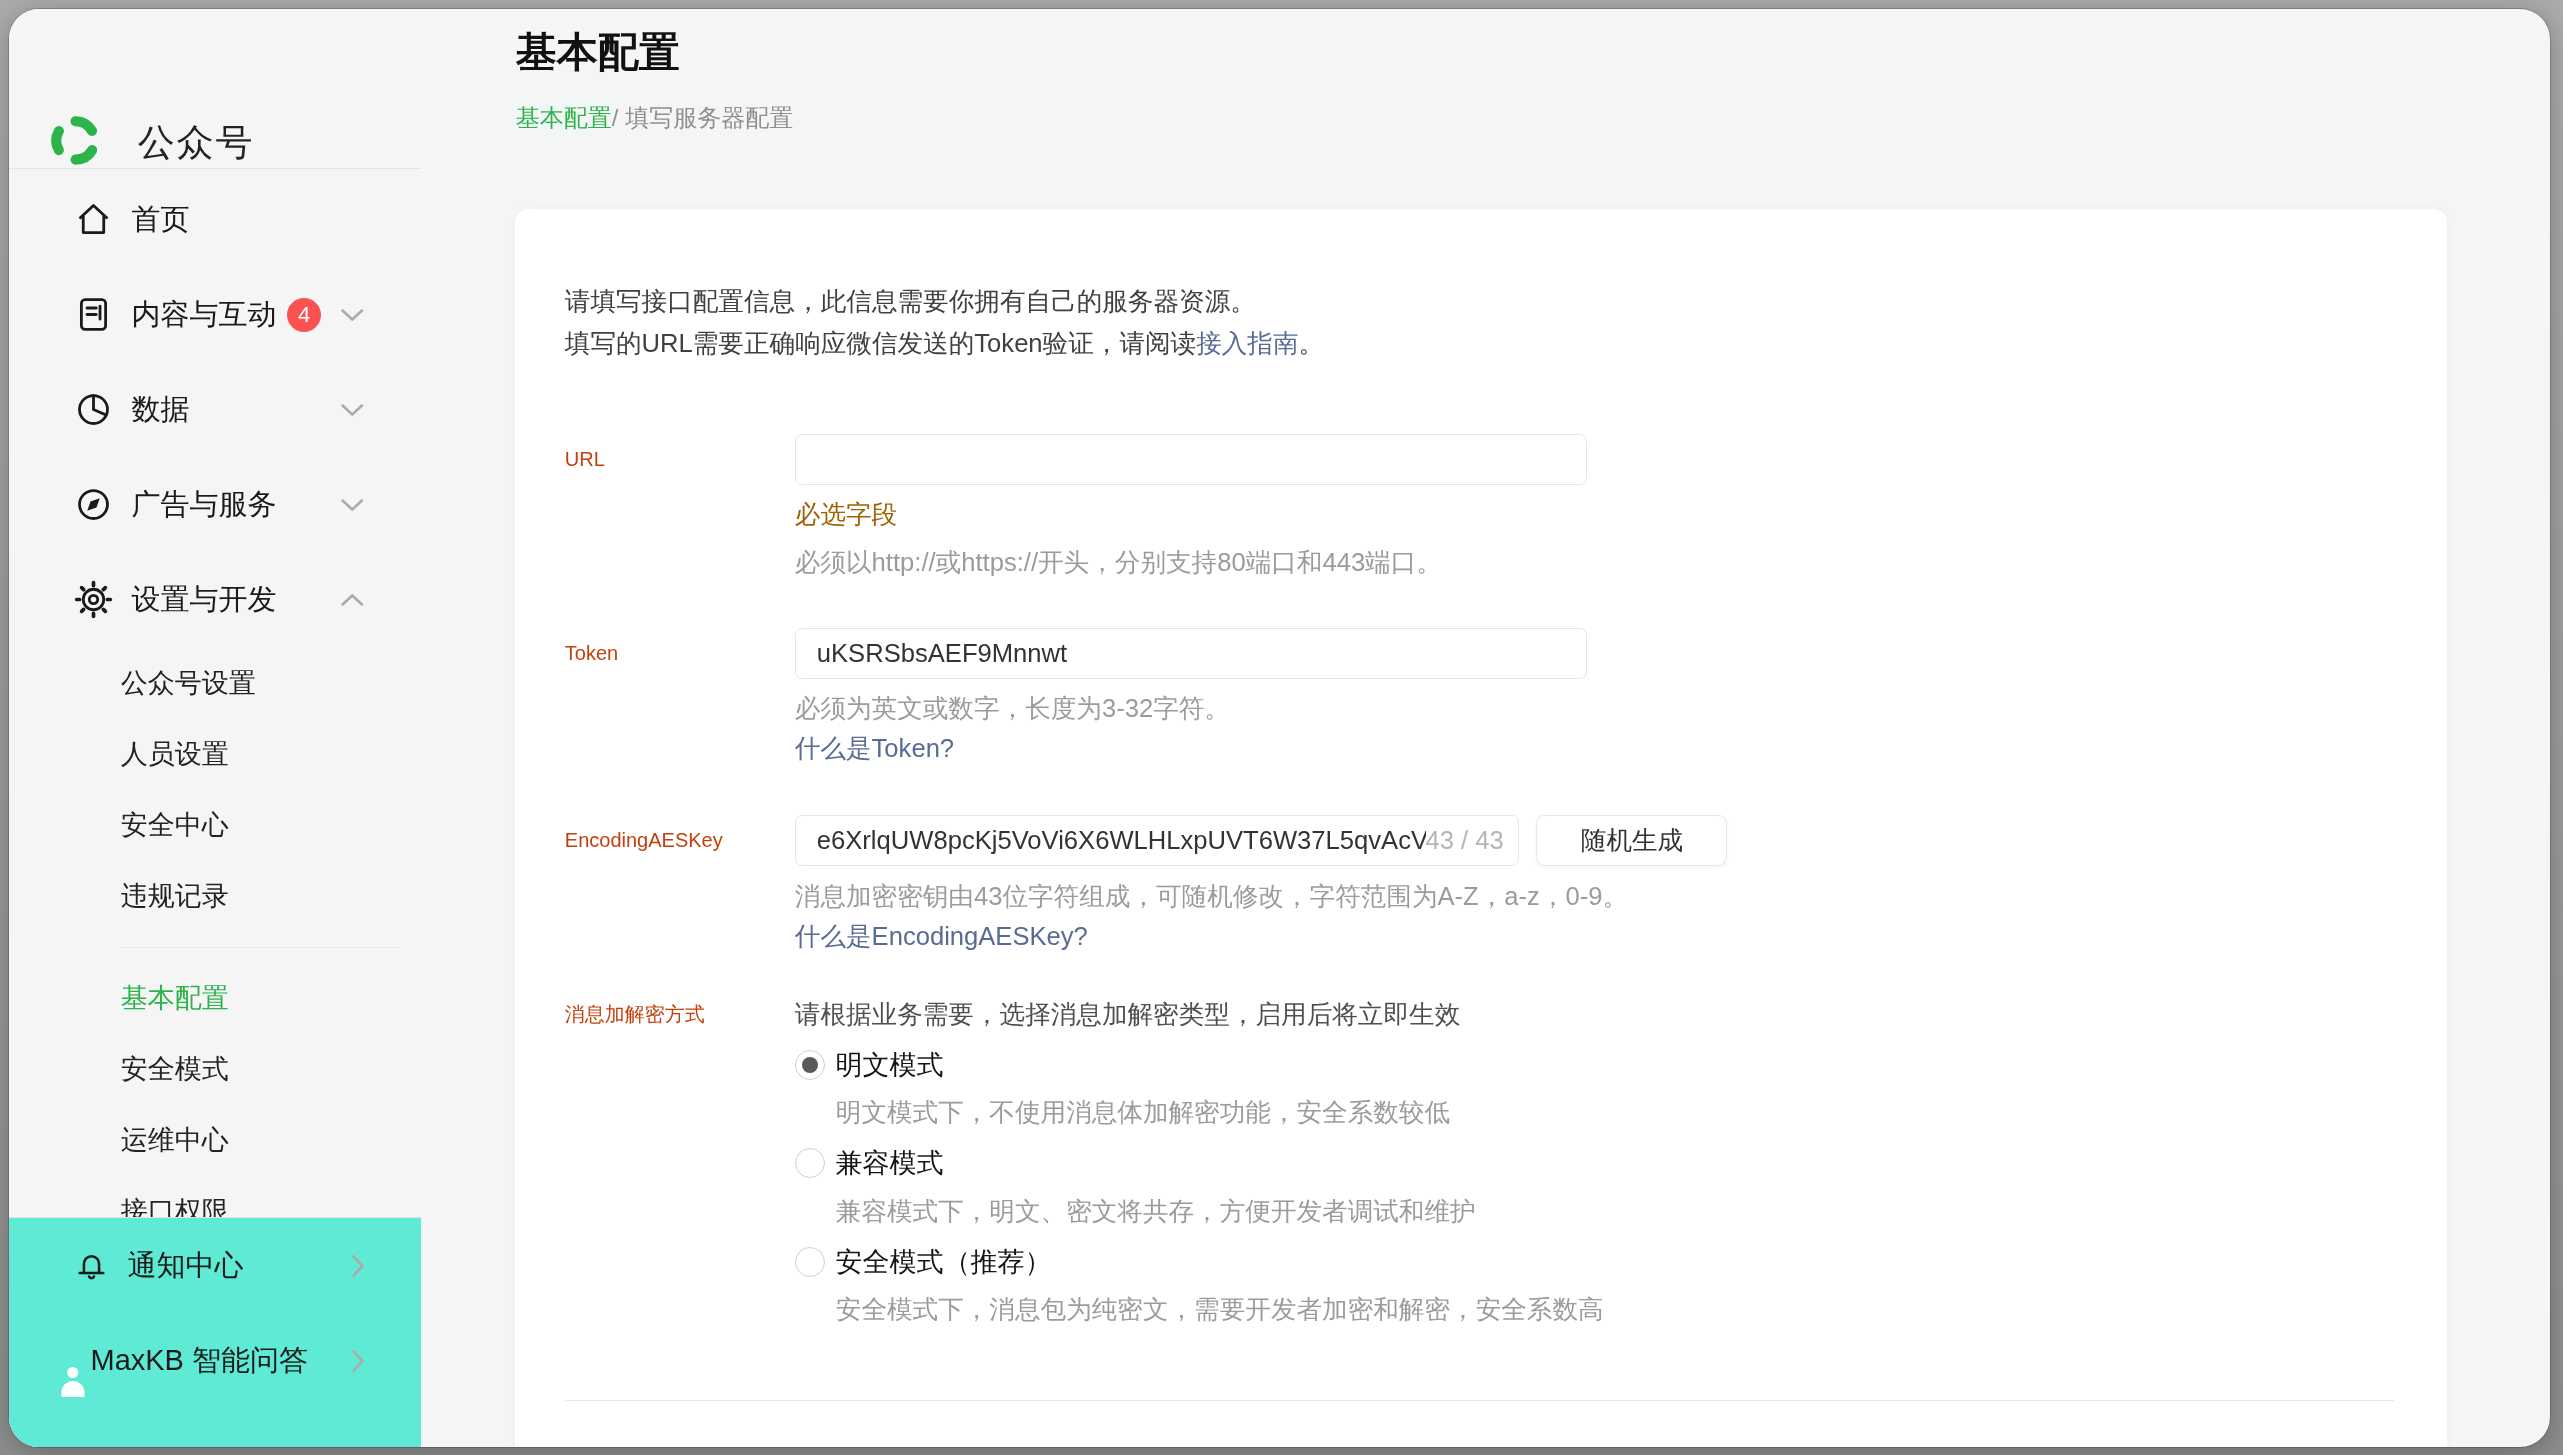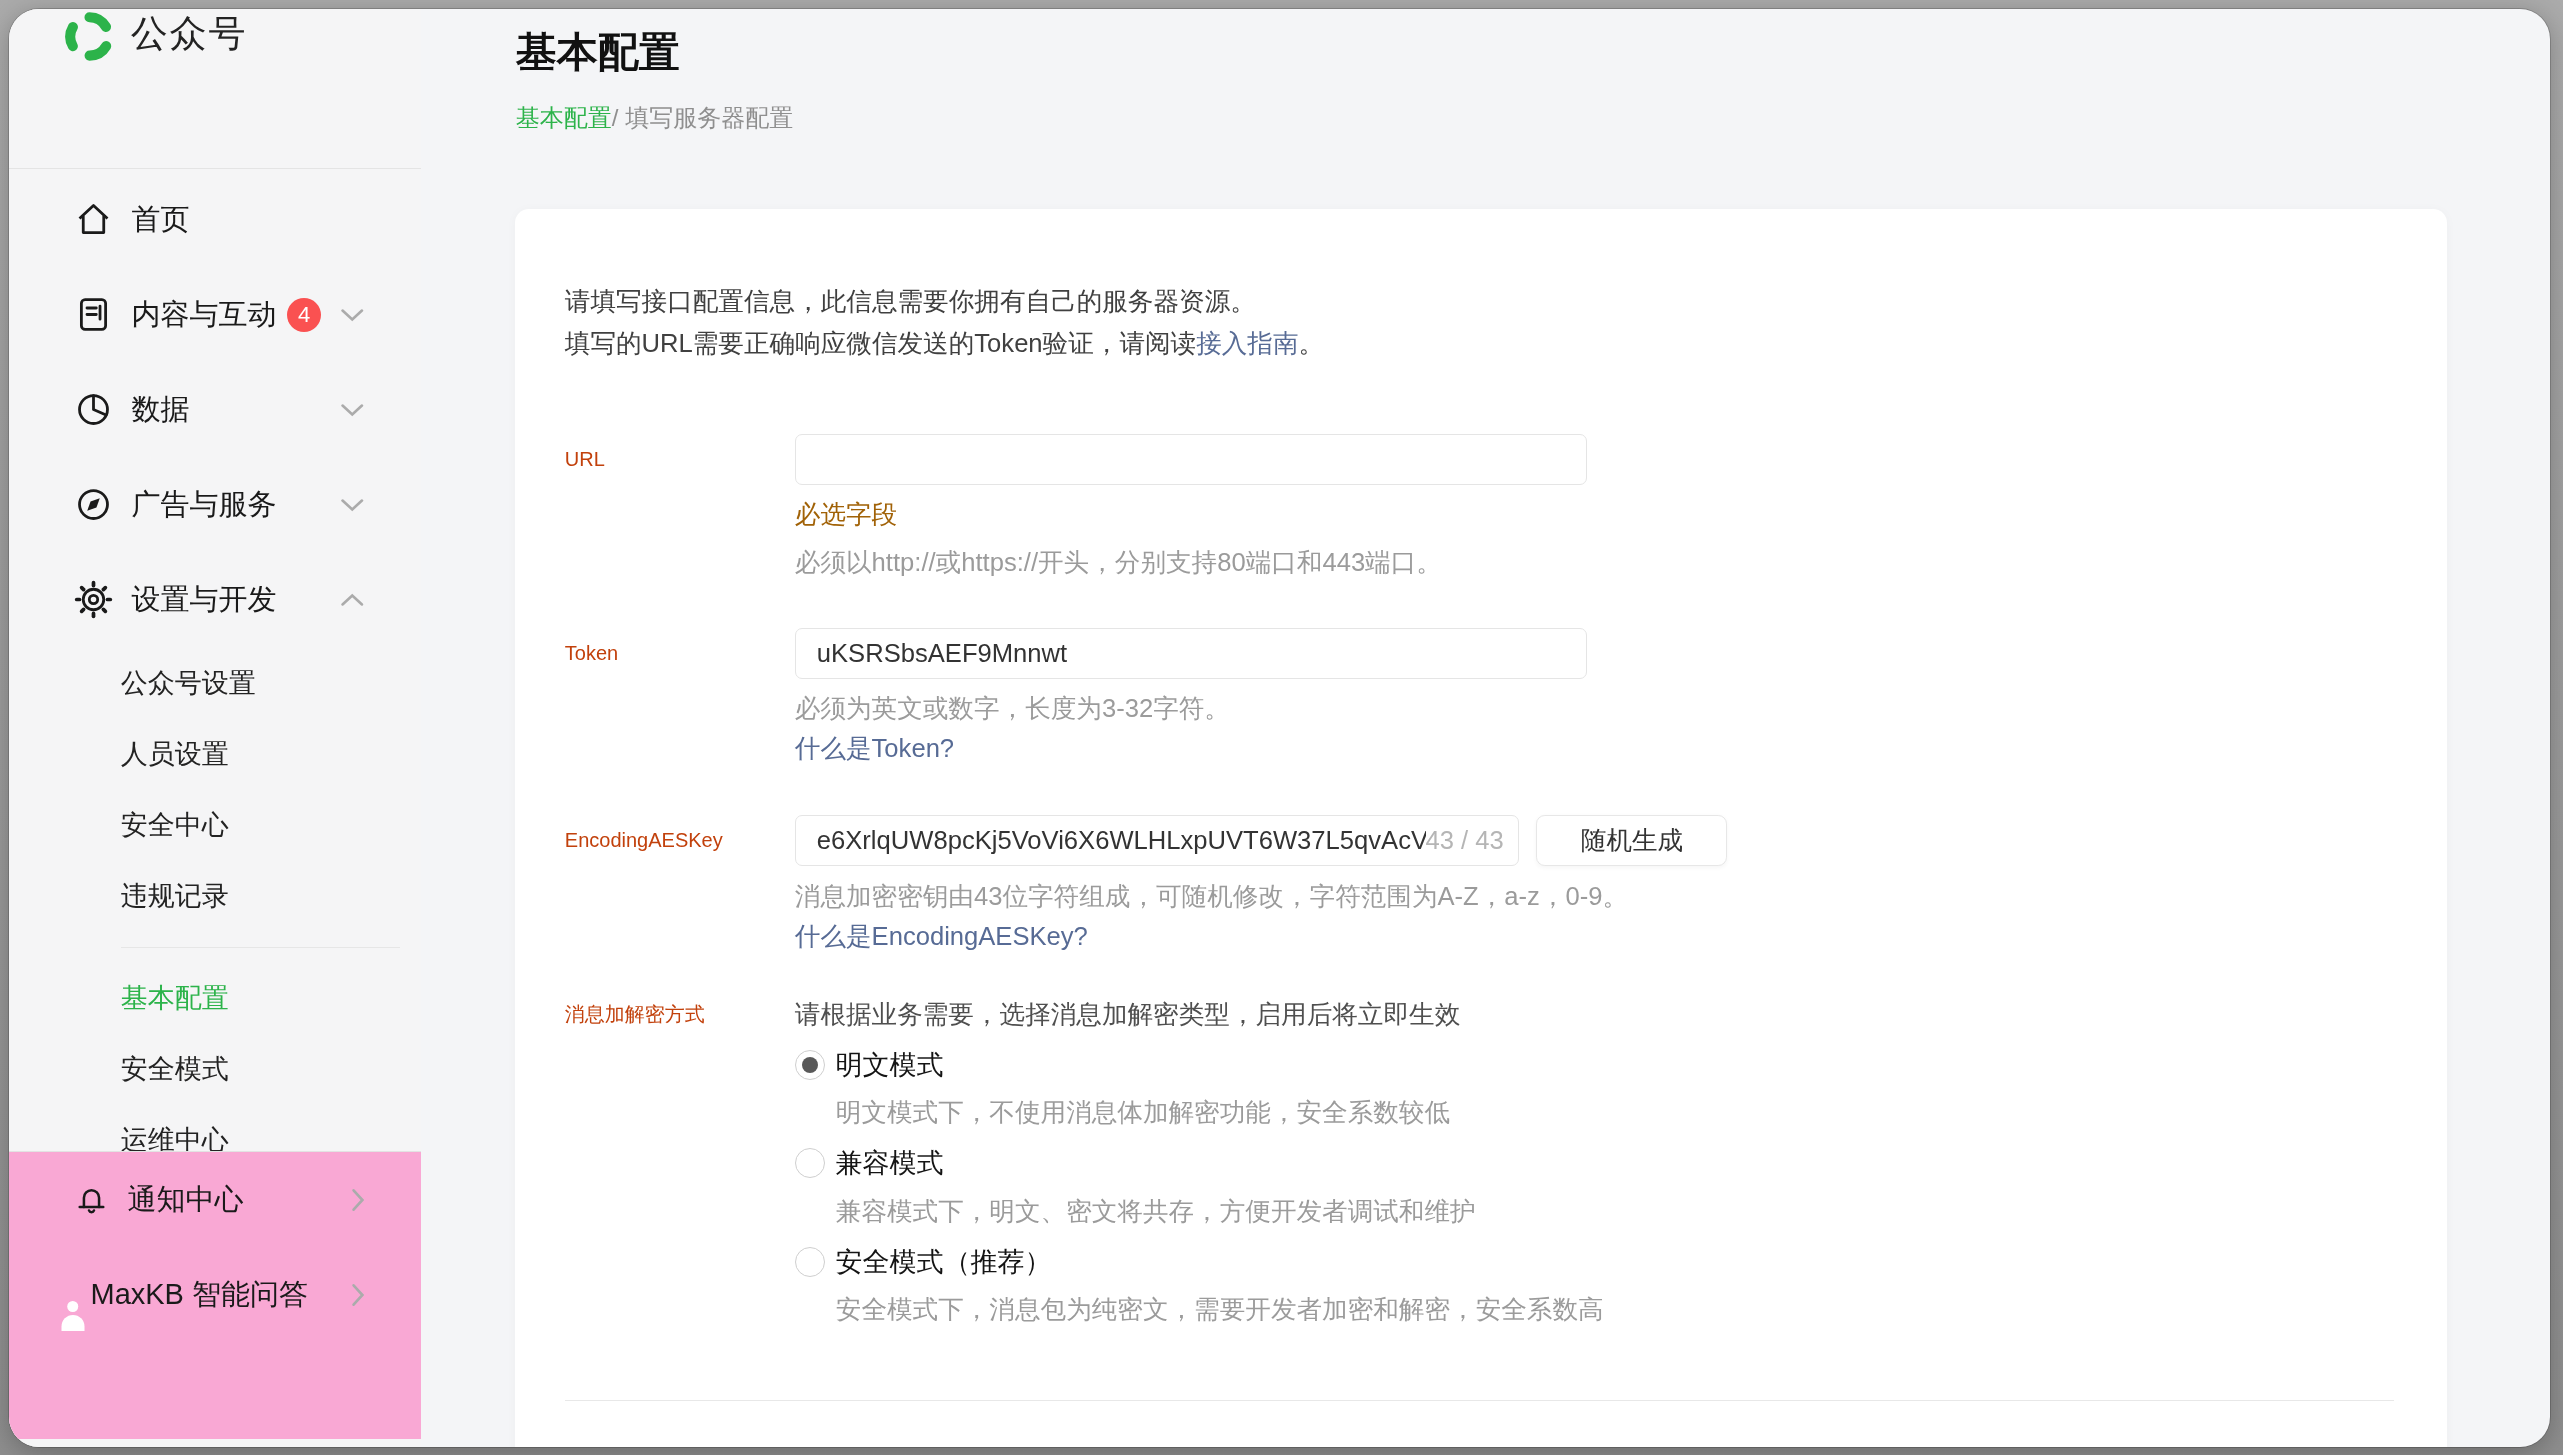--- a/index.html
+++ b/index.html
@@ -10,35 +10,35 @@
     position:relative; color:#1a1a1a;
   }
   .window {
     position:absolute; left:8.8px; top:8.8px; right:13.2px; bottom:8.8px;
     background:#f4f5f7; border-radius:30px; overflow:hidden;
     box-shadow:0 0 0 0.9px rgba(0,0,0,.18), 0 5.3px 26.5px rgba(0,0,0,.25);
     display:flex;
   }
   
   .sidebar { width:412px; background:#f5f5f6; position:relative; flex:none; }
-  .logo-row { height:160px; display:flex; align-items:flex-start; padding-left:53px; gap:14px;
+  .logo-row { height:160px; display:flex; align-items:flex-end; padding-left:39px; gap:35px;
               border-bottom:1.8px solid #e4e4e4; }
   .logo-row .logo-text { font-size:37px; color:#232323; letter-spacing:1.8px; }
   .menu { padding-top:3.5px; }
   .menu-item { height:95px; display:flex; align-items:center; padding-left:64px; position:relative; cursor:pointer; }
   .menu-item .mi-icon { width:41px; height:41px; flex:none; display:flex; align-items:center; justify-content:center; }
   .menu-item .mi-label { margin-left:17.7px; font-size:29px; color:#1a1a1a; }
   .badge { margin-left:10.6px; width:34px; height:34px; border-radius:50%; background:#fa5151;
            color:#fff; font-size:22px; display:flex; align-items:center; justify-content:center; }
   .chev { position:absolute; right:55px; top:50%; transform:translateY(-50%); }
   .submenu .sub-item { height:71px; display:flex; align-items:center; padding-left:112px;
                        font-size:27px; color:#232323; cursor:pointer; }
   .submenu .sub-item.active { color:#2cb34a; }
   .sub-divider { height:0; border-top:1.8px solid #e6e6e6; margin:16px 21px 14px 112px; }
-  .side-footer { position:absolute; left:0; right:0; bottom:8px; height:288px; background:#f9a8d4;
+  .side-footer { position:absolute; left:0; right:0; bottom:0; height:230px; background:#5eead4;
                  border-top:1.8px solid #e3e3e3; }
   .foot-item { height:95px; display:flex; align-items:center; padding-left:64px; position:relative; cursor:pointer; }
   .foot-item .mi-label { margin-left:17.7px; font-size:29px; }
   .avatar-circle { width:35px; height:35px; border-radius:50%; background:#c9c9c9; position:relative; overflow:hidden; }
   .avatar-circle:before { content:""; position:absolute; left:50%; top:6.2px; transform:translateX(-50%);
                           width:11.5px; height:11.5px; border-radius:50%; background:#fff; }
   .avatar-circle:after { content:""; position:absolute; left:50%; top:20.3px; transform:translateX(-50%);
                          width:23px; height:16px; border-radius:11.5px 11.5px 0 0; background:#fff; }
   
   .main { flex:1; position:relative; }

